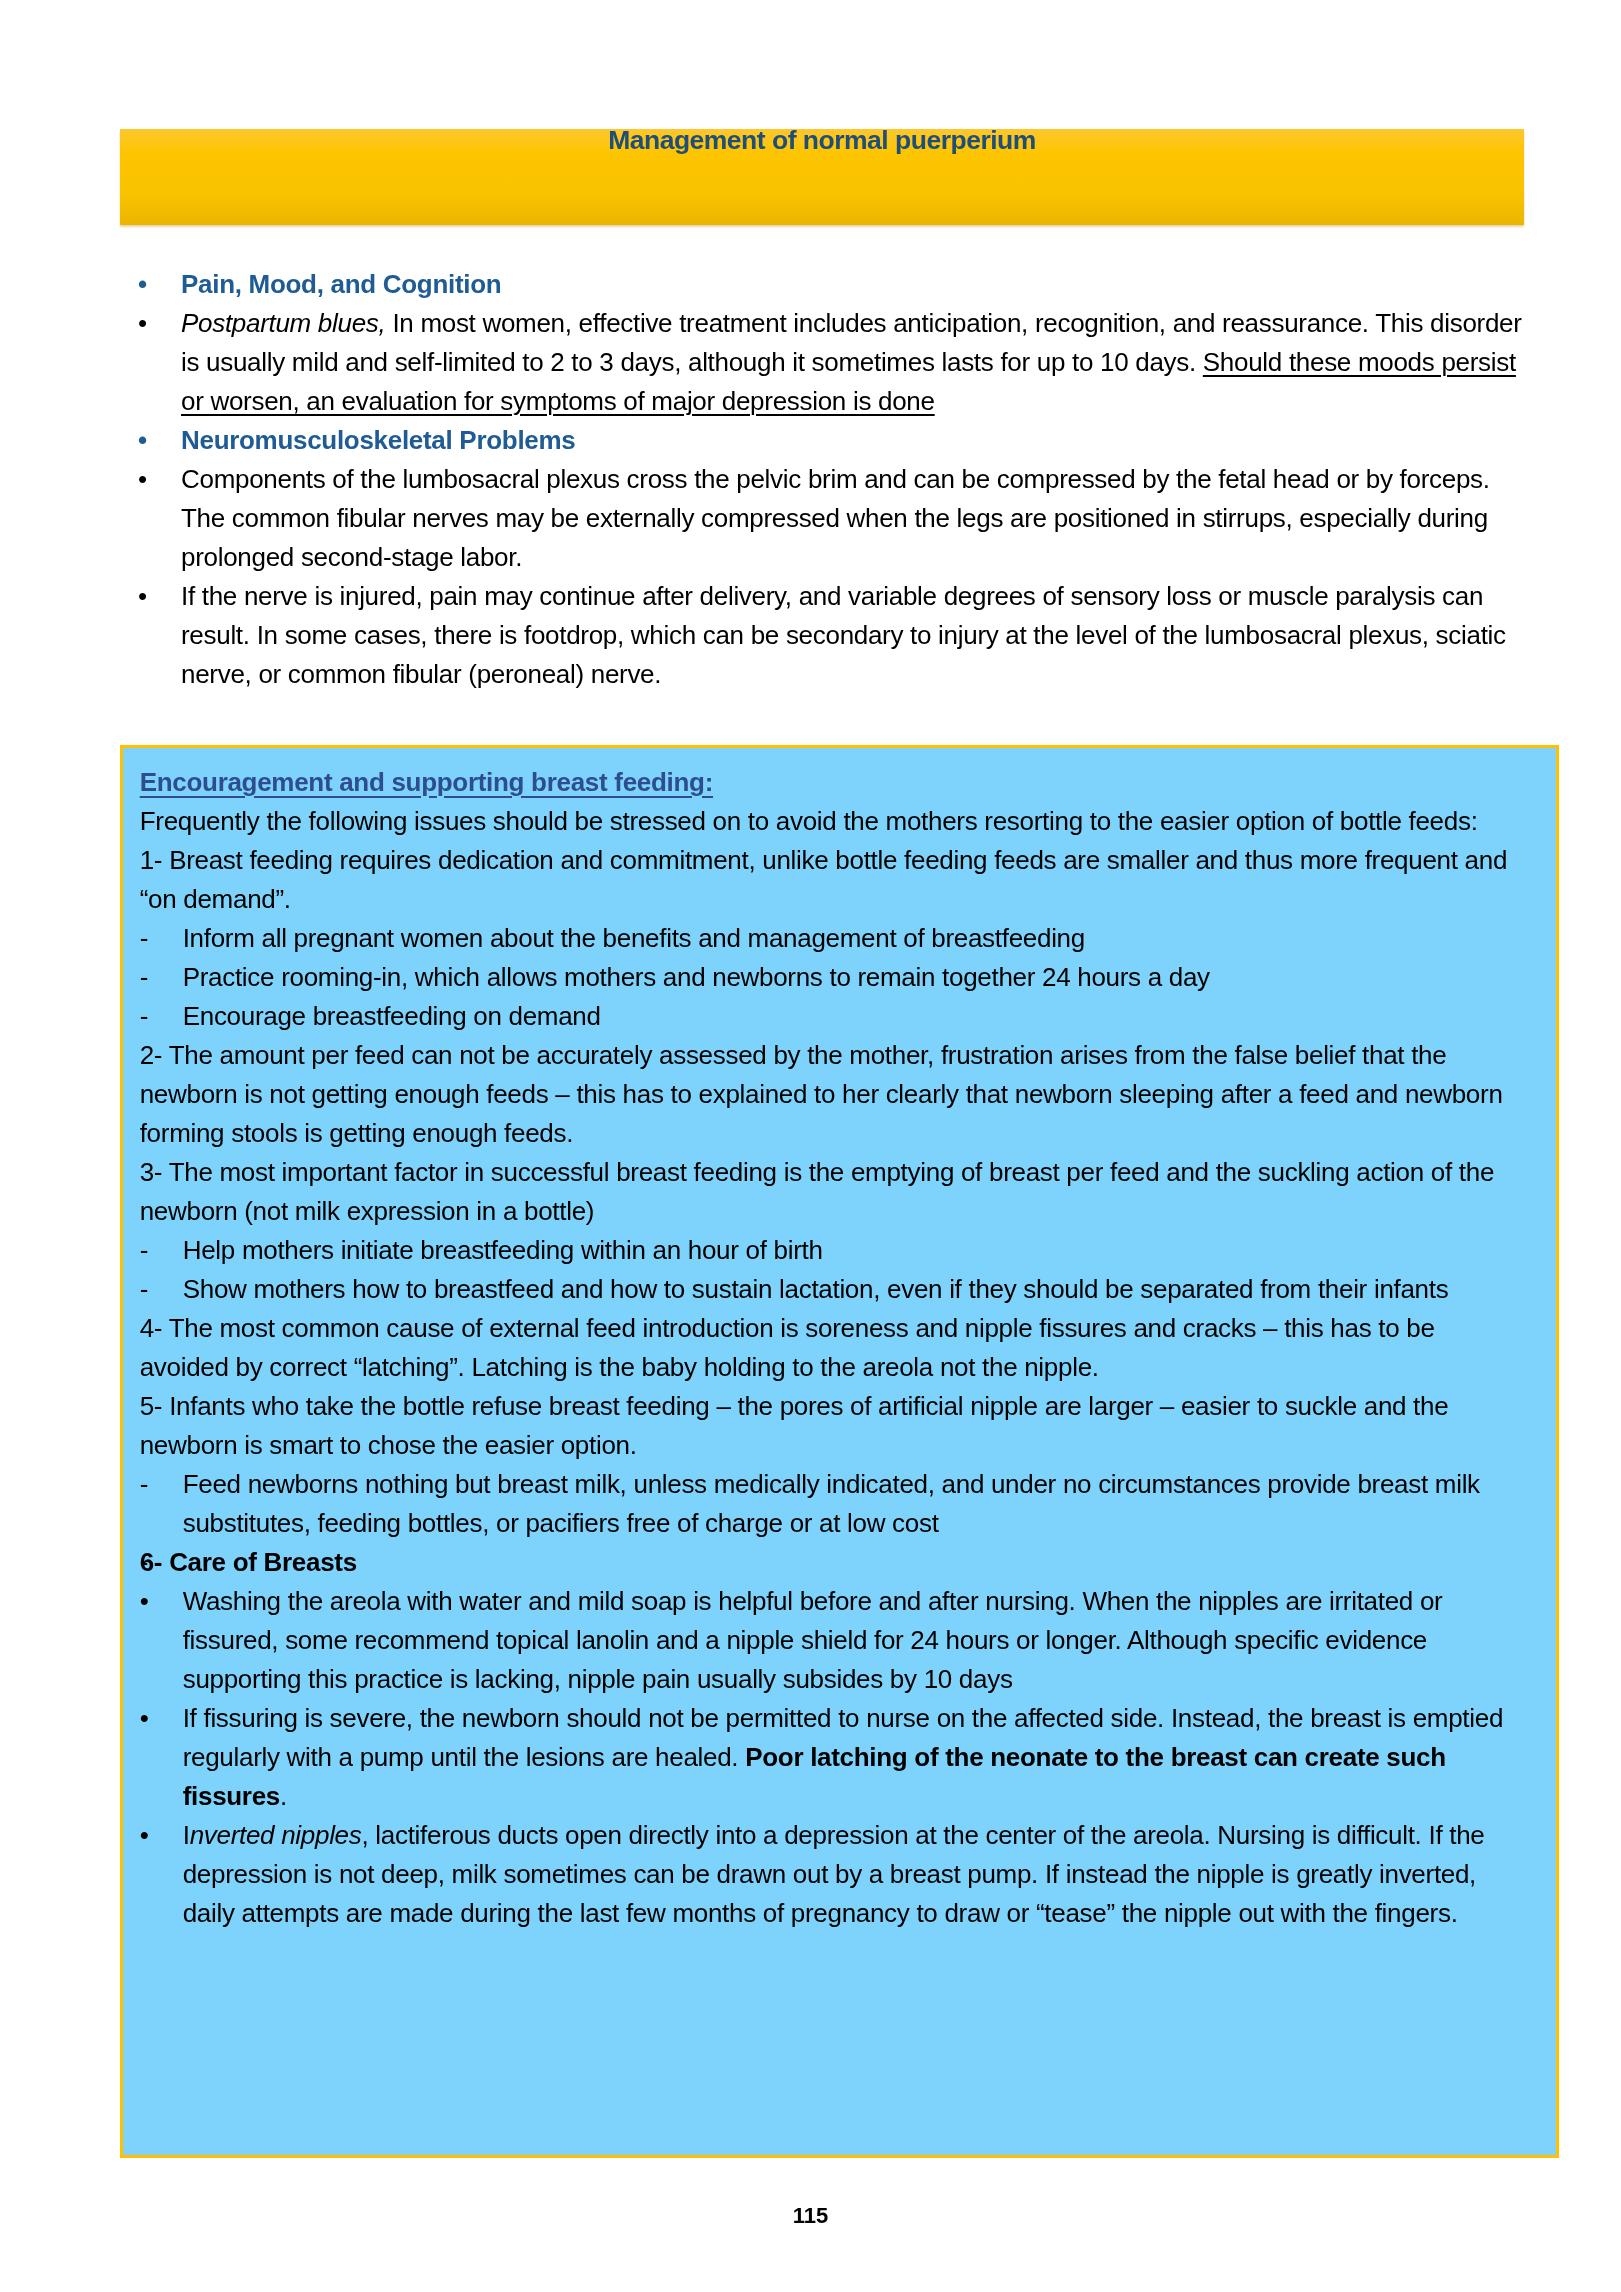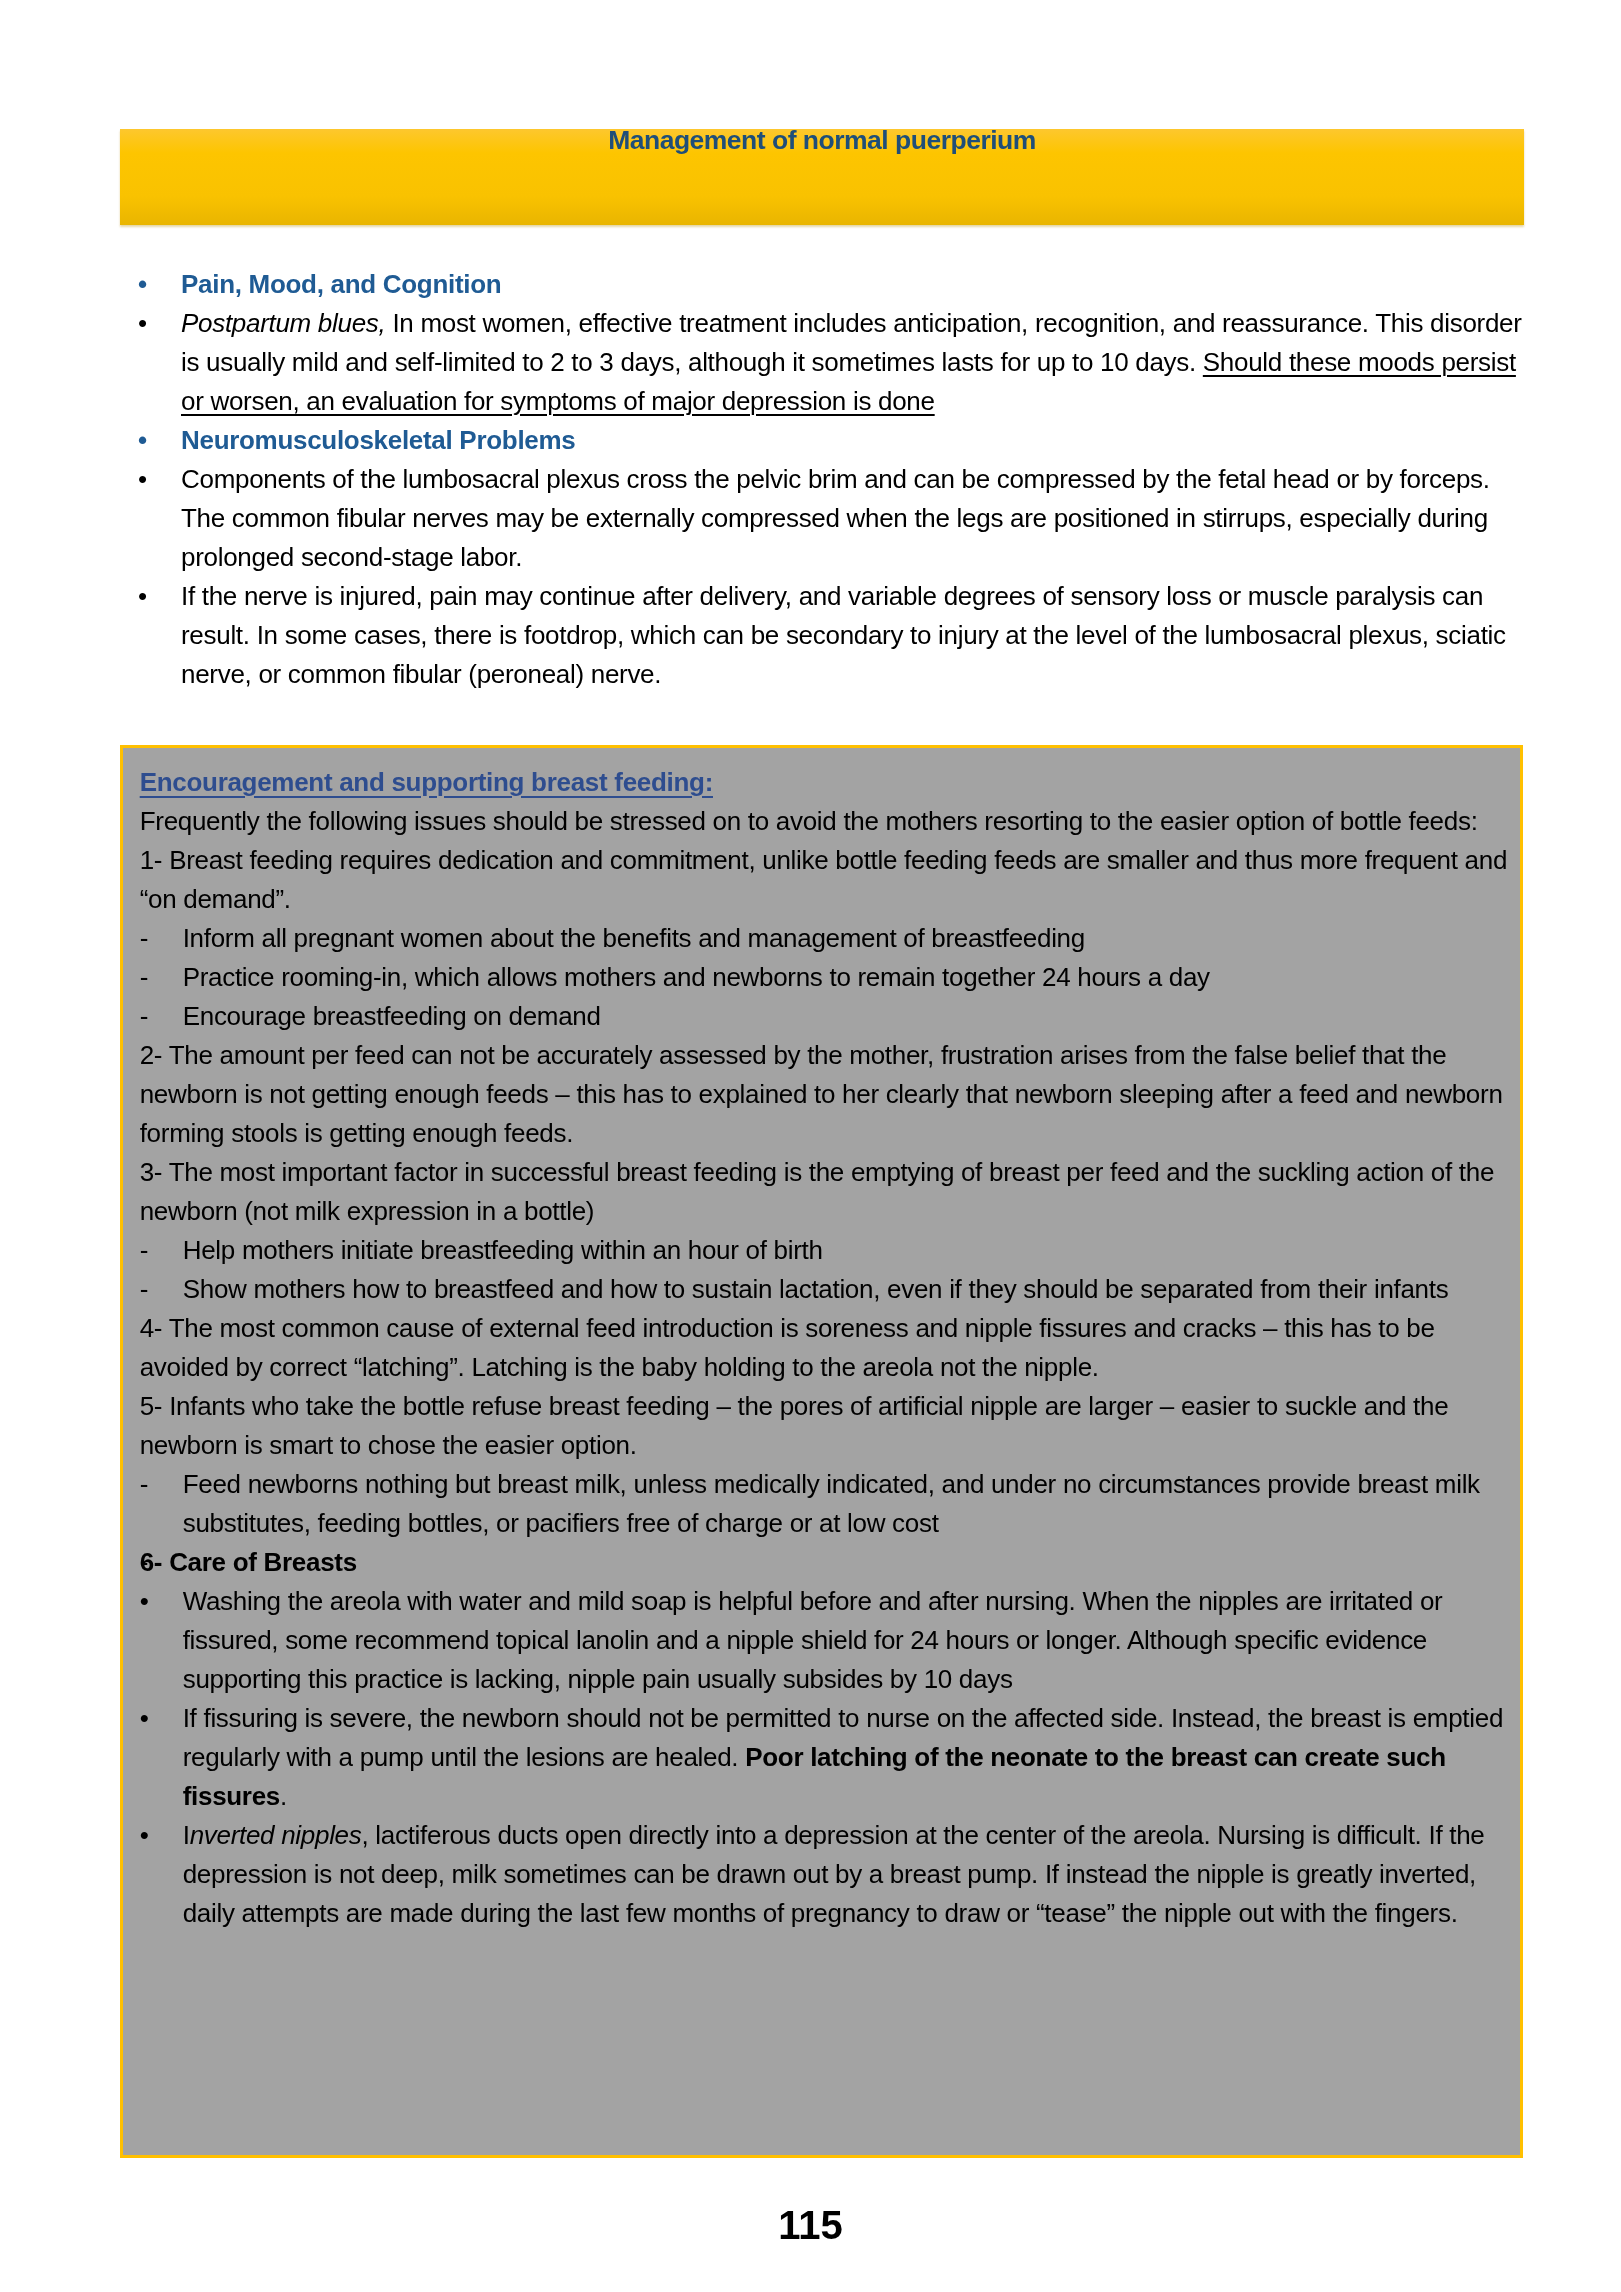--- a/index.html
+++ b/index.html
@@ -20,31 +20,31 @@
   .text { font-size: 26px; line-height: 39px; letter-spacing: -0.3px; }
   .top-section { position: absolute; left: 138px; top: 265px; width: 1392px; }
   .item { position: relative; padding-left: 43px; }
   .item .marker { position: absolute; left: 0; top: 0; width: 43px; }
   .item.blue .marker, .item.blue .content { color: #1f5b94; font-weight: bold; }
   .u { text-decoration: underline; text-underline-offset: 3.9px; text-decoration-thickness: 2px; }
   .i { font-style: italic; text-align: center; }
   .b { font-weight: bold; }
   .box {
     position: absolute; left: 120px; top: 745px; width: 1397px; height: 1407px;
-    border: 3.9px solid #ffc000; background: #a3a3a3;
+    border: 3.9px solid #ffc000; background: #7dd3fc; padding-left: 36px;
   }
   .box-inner { position: absolute; left: 16.7px; top: 14.7px; width: 1372px; }
   .box-title {
     color: #2e4d8f; font-weight: bold; text-decoration: underline;
     text-underline-offset: 4.9px; text-decoration-thickness: 2px;
   }
   .para { }
   .page-number {
     position: absolute; left: 0; width: 1621px; top: 2203px; text-align: center;
-    font-size: 40px; font-weight: bold; font-family: "Liberation Sans", sans-serif;
+    font-size: 22px; font-weight: bold; font-family: "Liberation Sans", sans-serif;
   }
 </style>
 </head>
 <body>
 
 <div class="header">
   <span class="header-title">Management of normal puerperium</span>
 </div>
 
 <div class="top-section text">

